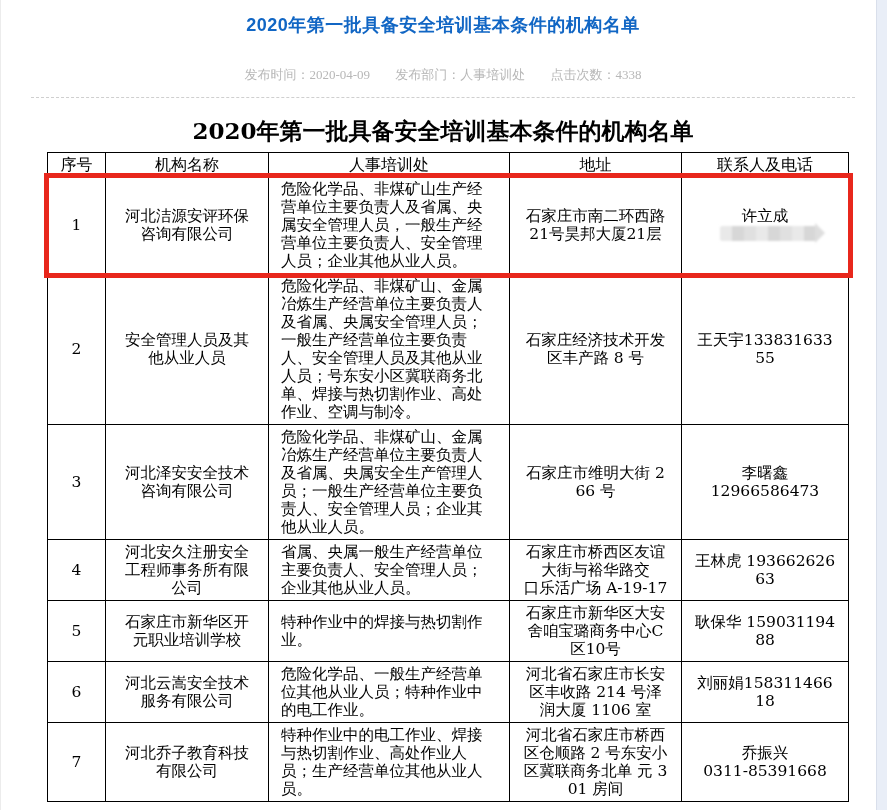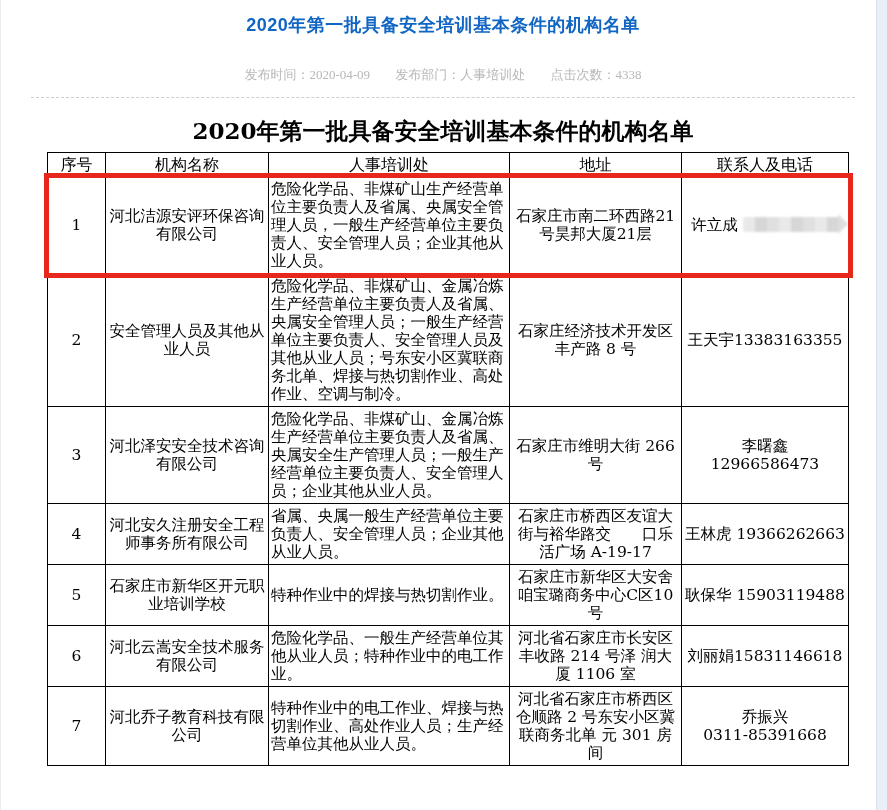--- a/index.html
+++ b/index.html
@@ -72,21 +72,21 @@
     width: 801px;
   }
   table.org {
     width: 801px;
     border-collapse: collapse;
     table-layout: fixed;
     font-size: 15.5px;
   }
   table.org th, table.org td {
     border: 1px solid #000;
-    padding: 3px 2px;
+    padding: 3px 12px;
     line-height: 18px;
     vertical-align: middle;
     text-align: center;
     word-break: break-all;
   }
   table.org th {
     font-weight: normal;
     font-size: 16px;
     height: 24px;
     padding: 1px 4px;

